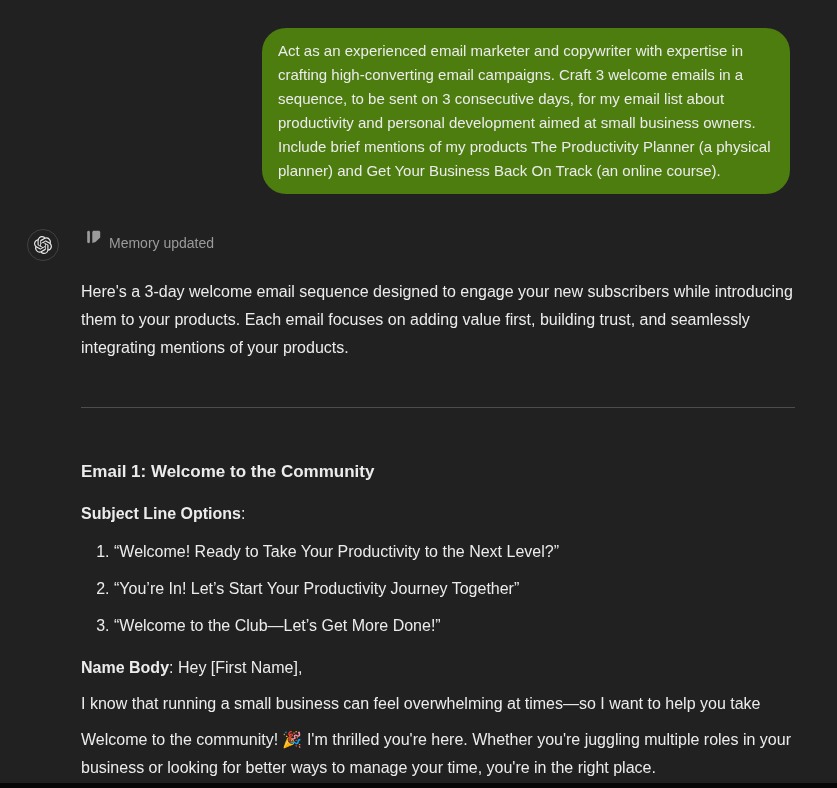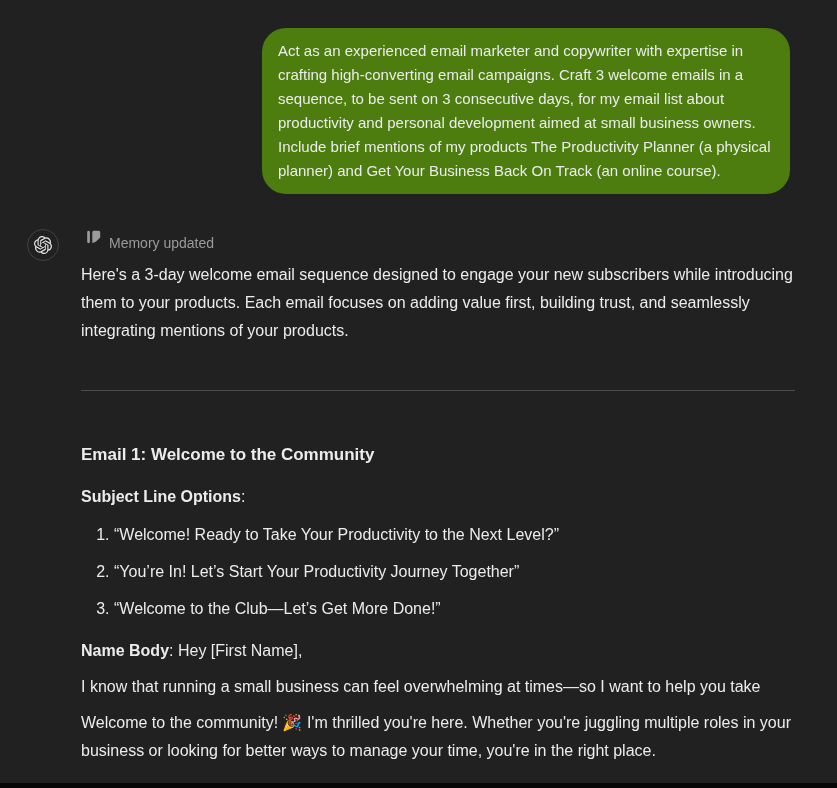--- a/index.html
+++ b/index.html
@@ -62,21 +62,21 @@
     align-items: flex-start;
     gap: 7px;
     padding-left: 5px;
     width: max-content;
     color: #9b9b9b;
     font-size: 14px;
     cursor: pointer;
   }
   .memory-chip svg { display: block; }
 
-  .intro { margin: 0 0 0; }
+  .intro { margin: 17px 0 0; }
 
   hr.divider {
     border: none;
     border-top: 1px solid #4d4d4d;
     margin: 45px 0 0;
     width: 100%;
   }
 
   h3.email-heading {
     margin: 51px 0 0;

